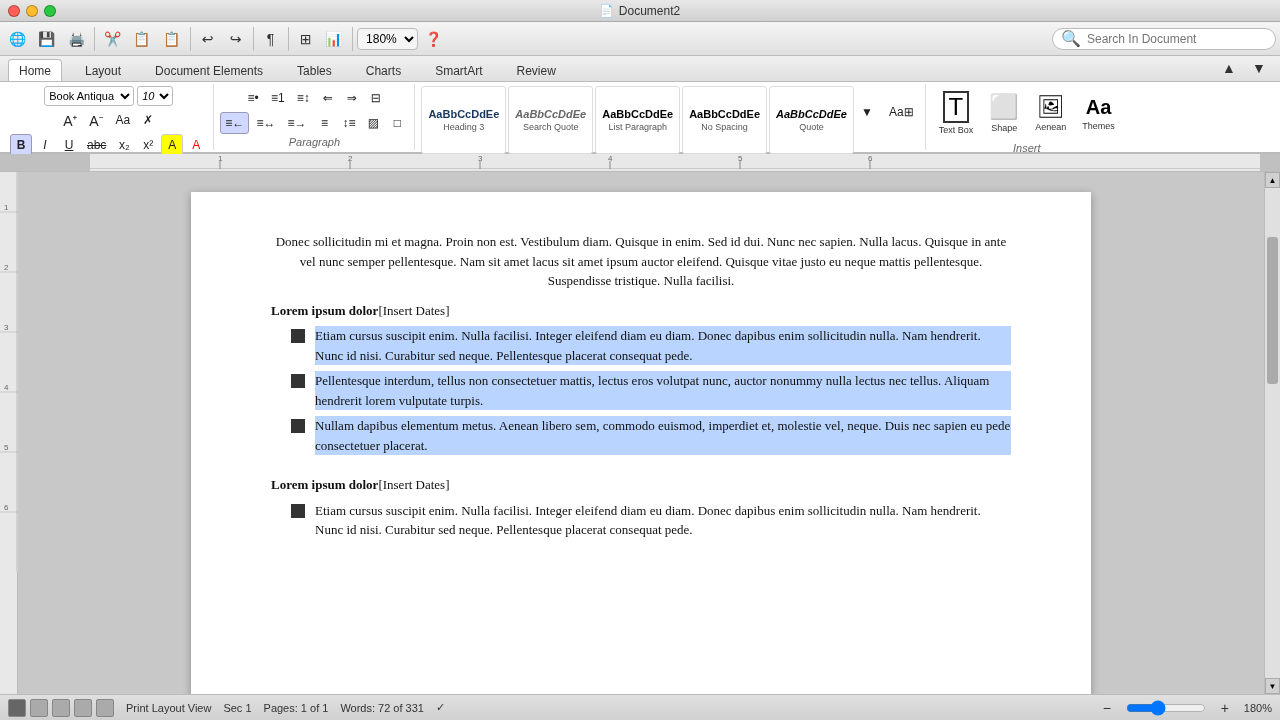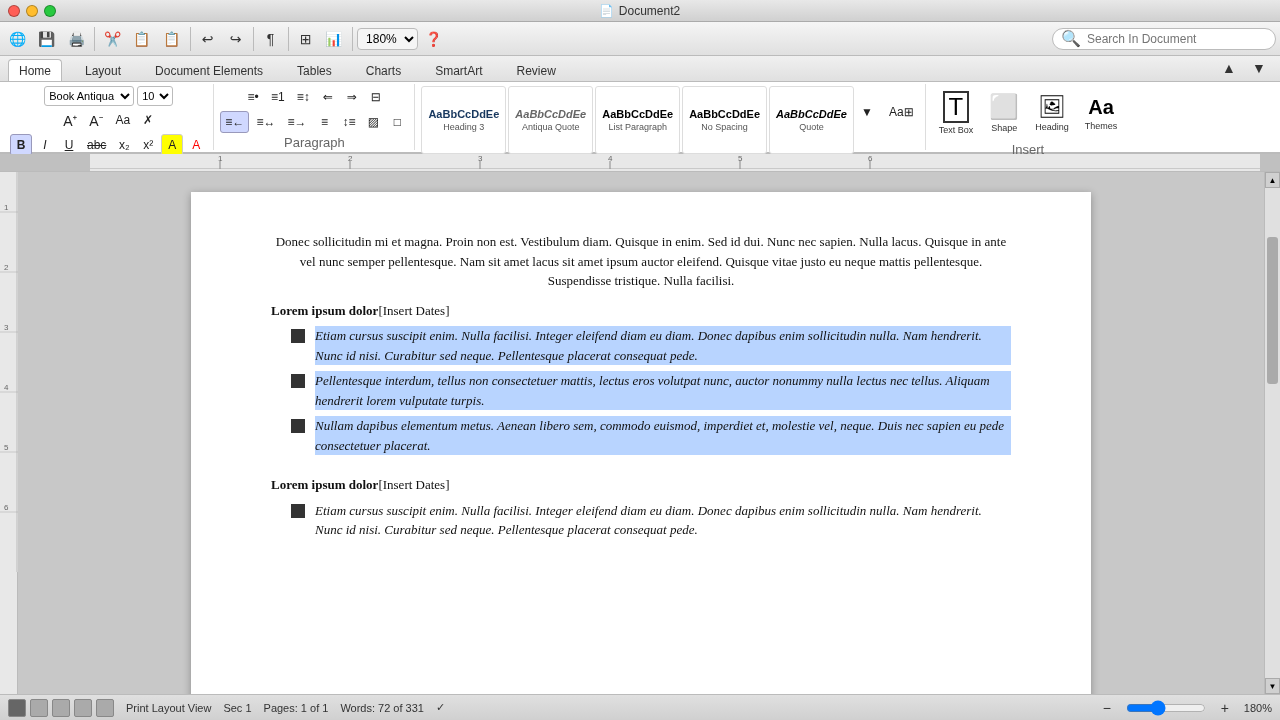--- a/index.html
+++ b/index.html
@@ -112,24 +112,25 @@
     .ribbon-group {
       display: flex;
       flex-direction: column;
       align-items: center;
       padding: 2px 6px;
       border-right: 1px solid #ddd;
       min-width: 60px;
     }
     .ribbon-group:last-child { border-right: none; }
     .ribbon-group-label {
-      font-size: 13px;
+      font-size: 11px;
       color: #666;
       margin-top: auto;
       padding-top: 2px;
+      font-style: italic;
     }
     .ribbon-group-content {
       display: flex;
       gap: 2px;
       align-items: center;
       flex: 1;
     }
 
     
     .font-select {
@@ -140,20 +141,21 @@
       font-size: 11px;
       background: #fff;
     }
     .size-select {
       width: 36px;
       height: 20px;
       border: 1px solid #bbb;
       border-radius: 3px;
       font-size: 11px;
       background: #fff;
+      font-style: italic;
     }
     .style-item {
       border: 1px solid #ddd;
       border-radius: 3px;
       padding: 2px 6px;
       cursor: pointer;
       min-width: 60px;
       text-align: center;
       background: #fff;
       height: 68px;
@@ -221,21 +223,21 @@
       color: #111;
       position: relative;
     }
 
     .doc-heading { font-size: 18px; font-weight: bold; margin-bottom: 12px; }
     .doc-para { margin-bottom: 8px; text-align: center; }
     .doc-row { display: flex; justify-content: flex-start; margin: 10px 0 6px 0; }
     .doc-row-label { font-weight: bold; font-size: 13px; }
     .doc-row-date { font-size: 13px; }
 
-    .bullet-list { margin-left: 20px; margin-bottom: 20px; font-style: italic; }
+    .bullet-list { margin-left: 20px; margin-bottom: 20px; }
     .bullet-item { display: flex; gap: 10px; margin-bottom: 6px; align-items: flex-start; }
     .bullet-marker { width: 14px; height: 14px; background: #333; flex-shrink: 0; margin-top: 3px; }
     .bullet-text { flex: 1; }
     .bullet-text.selected { background: #b8d4ff; }
 
     
     .status-bar {
       background: linear-gradient(to bottom, #e0e0e0, #d0d0d0);
       height: 26px;
       border-top: 1px solid #bbb;
@@ -394,21 +396,21 @@
 
   <div class="ribbon-group" style="min-width:320px;">
     <div class="ribbon-group-content" style="align-items:center;">
       <div class="styles-scroll">
         <div class="style-item">
           <span class="preview" style="font-size:11px; font-weight:bold; color:#17375e;">AaBbCcDdEe</span>
           <span class="name">Heading 3</span>
         </div>
         <div class="style-item">
           <span class="preview" style="font-size:11px; color:#666; font-style:italic;">AaBbCcDdEe</span>
-          <span class="name">Antiqua Quote</span>
+          <span class="name">Search Quote</span>
         </div>
         <div class="style-item">
           <span class="preview" style="font-size:11px;">AaBbCcDdEe</span>
           <span class="name">List Paragraph</span>
         </div>
         <div class="style-item">
           <span class="preview" style="font-size:11px;">AaBbCcDdEe</span>
           <span class="name">No Spacing</span>
         </div>
         <div class="style-item">
@@ -427,21 +429,21 @@
       <div class="ins-btn">
         <span class="icon" style="font-size:24px; border:2px solid #333; padding:2px 4px; line-height:1;">T</span>
         <span class="label">Text Box</span>
       </div>
       <div class="ins-btn">
         <span class="icon" style="font-size:24px;">⬜</span>
         <span class="label">Shape</span>
       </div>
       <div class="ins-btn">
         <span class="icon" style="font-size:22px;">🖼</span>
-        <span class="label">Heading</span>
+        <span class="label">Aenean</span>
       </div>
       <div class="ins-btn">
         <span class="icon" style="font-size:20px; font-weight:bold;">Aa</span>
         <span class="label">Themes</span>
       </div>
     </div>
     <div class="ribbon-group-label">Insert</div>
   </div>
 </div>
 

